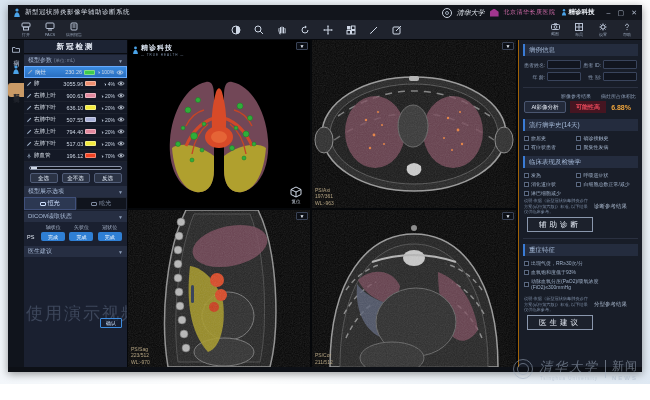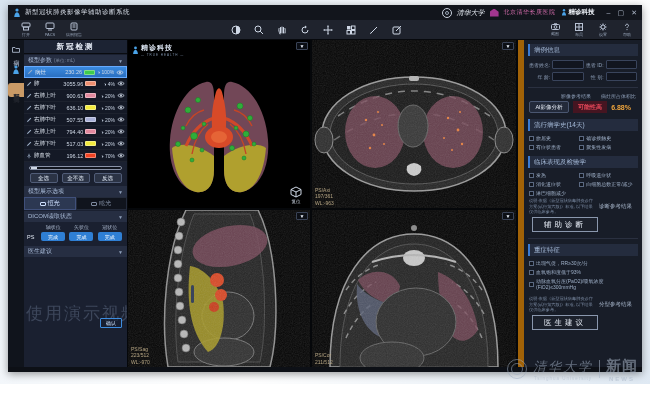--- a/index.html
+++ b/index.html
@@ -90,21 +90,21 @@
            color:#e8eef8; font-size:5px; line-height:6px; text-align:center; border-radius:1px; }
   .vp-overlay { position:absolute; left:3px; bottom:2px; font-size:5px; line-height:1.3; color:#b5a482; }
   .vp-logo { position:absolute; top:3px; left:4px; display:flex; align-items:center; gap:2px; }
   .vp-logo .nm { font-size:7px; font-weight:bold; color:#dfe8f5; letter-spacing:1px; }
   .vp-logo .sub { font-size:3px; color:#7f93ad; letter-spacing:1px; }
   .vp-reset { position:absolute; right:8px; bottom:4px; display:flex; flex-direction:column; align-items:center; gap:1px; }
   .vp-reset .rl { font-size:4.5px; color:#cfd8e6; }
   .split-handle { position:absolute; left:183px; top:245px; width:3px; height:18px; background:#39445c; border-radius:2px; }
 
   
-  .rightpanel { width:124px; background:#181d28; border-left:6px solid #a16207; padding:4px 4px 15px; overflow:hidden; }
+  .rightpanel { width:124px; background:#181d28; border-left:1px solid #a16207; padding:4px 4px 15px; overflow:hidden; }
   .rp-header { height:12px; background:#242c3e; border-left:2px solid #3a7bd5; display:flex; align-items:center; padding:0 4px;
                font-size:6.5px; color:#a8bddb; margin-bottom:4px; }
   .form-grid { display:grid; grid-template-columns:auto 1fr auto 1fr; gap:3px 2px; align-items:center; margin:2px 1px 6px; }
   .f-label { font-size:5px; color:#8fa0ba; white-space:nowrap; text-align:right; }
   .f-input { width:100%; height:9px; background:#11151f; border:1px solid #39445c; border-radius:1px; color:#dfe6f0; font-size:5px; padding:0 2px; }
   .ai-labels { display:flex; justify-content:flex-end; gap:10px; font-size:5px; color:#8fa0ba; margin:2px 2px 2px 0; }
   .ai-row { display:flex; align-items:center; gap:4px; margin:0 1px 6px; }
   .ai-btn { width:42px; height:12px; background:#232a3a; border:1px solid #4a5670; border-radius:2px; color:#e8eef8; font-size:5.5px;
             display:flex; align-items:center; justify-content:center; }
   .risk-box { width:36px; height:12px; background:#451521; display:flex; align-items:center; justify-content:center;
@@ -123,21 +123,21 @@
 
   
   .footer-mark { position:absolute; right:12px; bottom:2px; height:26px; display:flex; align-items:center; gap:6px; opacity:.55; }
   .fm-seal { width:20px; height:20px; border-radius:50%; border:1.5px solid #9fadc0; position:relative; }
   .fm-seal::after { content:""; position:absolute; inset:3px; border-radius:50%; border:1px solid #9fadc0; }
   .fm-uni { display:flex; flex-direction:column; align-items:center; }
   .fm-uni .cn { font-family:"Liberation Serif", serif; font-style:italic; font-size:13px; color:#9fadc0; letter-spacing:2px; }
   .fm-uni .en { font-size:4.5px; color:#aab7c8; letter-spacing:1px; }
   .fm-sep { width:1px; height:18px; background:#aab7c8; }
   .fm-news { display:flex; flex-direction:column; align-items:center; }
-  .fm-news .cn { font-size:15px; font-weight:bold; color:#a6b3c4; letter-spacing:1px; }
+  .fm-news .cn { font-size:12px; font-weight:normal; color:#a6b3c4; letter-spacing:1px; }
   .fm-news .en { font-size:6px; font-weight:bold; color:#aab7c8; letter-spacing:2px; }
 </style>
 </head>
 <body>
 
 <div class="stage">
   <div class="app">
 
     <div class="titlebar">
       <svg width="8" height="10" viewBox="0 0 8 10">

